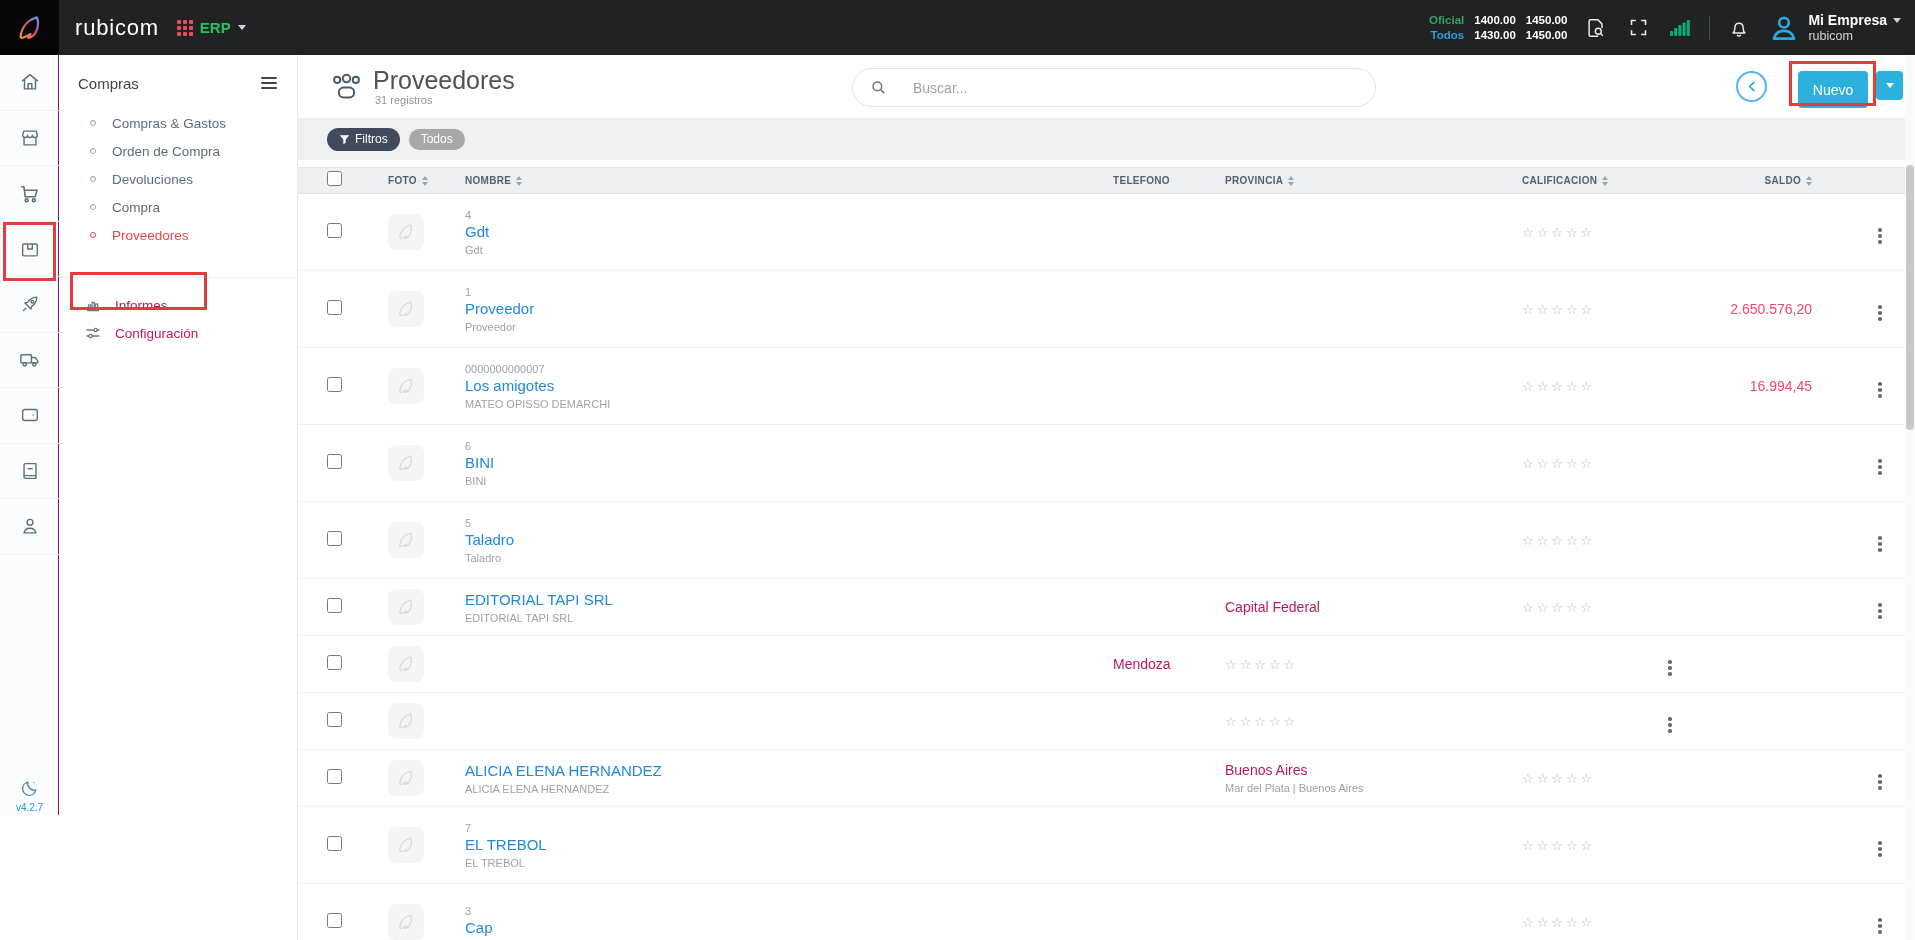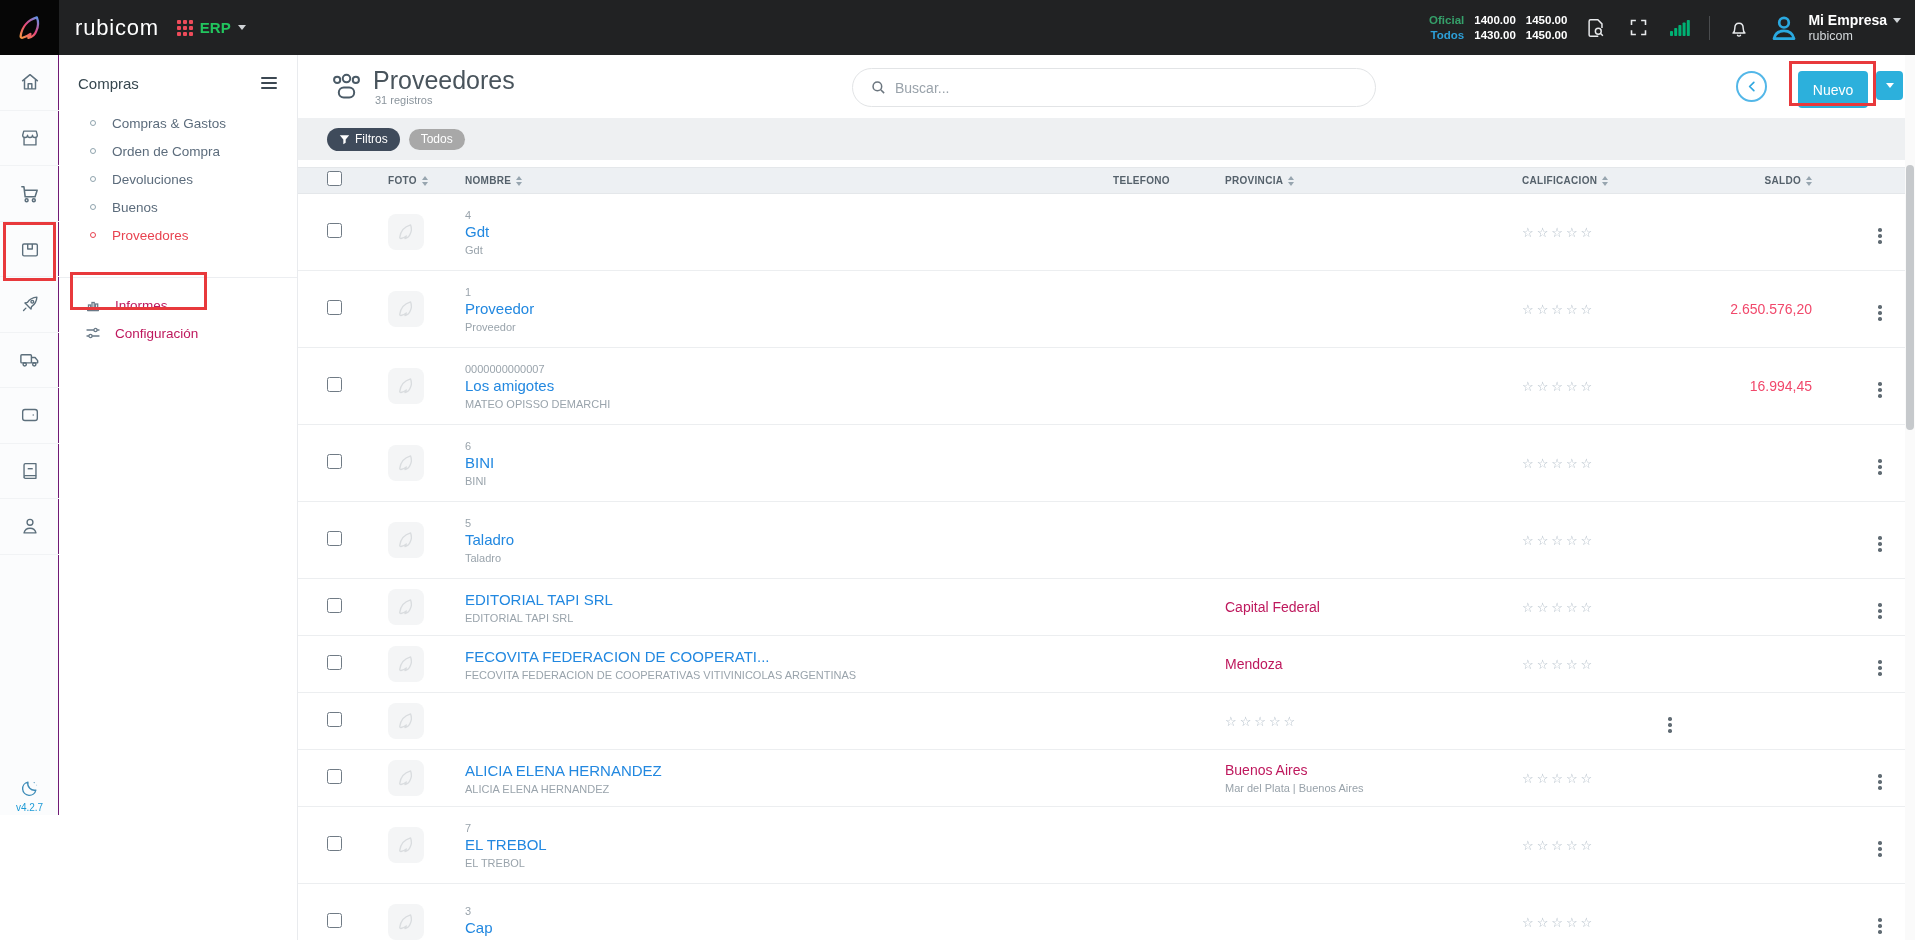--- a/index.html
+++ b/index.html
@@ -49,21 +49,21 @@
   .sb-tool { height:28px; display:flex; align-items:center; gap:14px; padding-left:26px; font-size:13.5px; color:#be185d; cursor:pointer; }
   .sb-tool svg { flex:none; }
 
   
   .main { position:absolute; left:298px; top:55px; width:1617px; height:885px; background:#fff; }
   .page-head { height:63px; background:#fff; position:relative; display:flex; align-items:center; }
   .title-block { display:flex; align-items:center; gap:10px; margin-left:32px; }
   .title-texts { display:flex; flex-direction:column; }
   .page-title { font-size:25px; color:#49545c; line-height:27px; }
   .page-count { font-size:11px; color:#8b959d; margin-left:2px; }
-  .search-pill { position:absolute; left:554px; top:13px; width:524px; height:39px; border:1px solid #e2e4e6; border-radius:20px; display:flex; align-items:center; padding-left:18px; gap:9px; background:#fff; }
+  .search-pill { position:absolute; left:554px; top:13px; width:524px; height:39px; border:1px solid #e2e4e6; border-radius:20px; display:flex; align-items:center; padding-left:18px; gap:27px; background:#fff; }
   .search-pill input { border:none; outline:none; font-size:14px; color:#555; width:420px; font-family:"Liberation Sans",sans-serif; }
   .search-pill input::placeholder { color:#9aa3ab; }
   .back-circle { position:absolute; left:1438px; top:16px; width:31px; height:31px; border:2px solid #53b7e8; border-radius:50%; background:#fff; display:flex; align-items:center; justify-content:center; cursor:pointer; color:#2fa7e0; font-size:16px; }
   .btn-new { position:absolute; left:1500px; top:16px; width:70px; height:37px; background:#2cb0dc; color:#fff; font-size:14px; border:none; border-radius:4px; cursor:pointer; font-family:"Liberation Sans",sans-serif; }
   .btn-new-caret { position:absolute; left:1578px; top:16px; width:27px; height:29px; background:#2cb0dc; border:none; border-radius:4px; cursor:pointer; display:flex; align-items:center; justify-content:center; }
   .btn-new-caret .caret-down { border-top-color:#fff; }
 
   .filter-bar { height:42px; background:#eef0f2; display:flex; align-items:center; gap:9px; padding-left:29px; }
   .btn-filtros { height:23px; background:#3f4b5b; color:#fff; border:none; border-radius:12px; font-size:12px; padding:0 12px; display:flex; align-items:center; gap:5px; cursor:pointer; font-family:"Liberation Sans",sans-serif; }
   .chip-todos { height:21px; background:#a8a8a8; color:#fff; border:none; border-radius:11px; font-size:12px; padding:0 12px; cursor:pointer; font-family:"Liberation Sans",sans-serif; }
@@ -296,21 +296,21 @@
     <li class="sb-item">
         <span class="sb-bullet"></span>
         <span>Orden de Compra</span>
       </li>
     <li class="sb-item">
         <span class="sb-bullet"></span>
         <span>Devoluciones</span>
       </li>
     <li class="sb-item">
         <span class="sb-bullet"></span>
-        <span>Buenos</span>
+        <span>Compra</span>
       </li>
     <li class="sb-item active">
         <span class="sb-bullet"></span>
         <span>Proveedores</span>
       </li>
   </ul>
   <div class="sb-divider"></div>
   <div class="sb-tool">
     <span>
       <svg width="16" height="16" viewBox="0 0 16 16" fill="none" stroke="#6a7a88" stroke-width="1.3">
@@ -604,26 +604,20 @@
 
   <div class="gridrow trow short">
     <div><span class="checkbox"></span></div>
     <div>
       <span class="photo">
         <svg width="20" height="20" viewBox="0 0 24 24" fill="none" stroke="#d9dcdf" stroke-width="1.6" stroke-linejoin="round">
           <path d="M17.5 3.5C10.5 5.5 5.5 11 4.5 18.5c-.1.8.6 1.5 1.5 1.3 2.4-.6 4.6-1.6 6.4-3.1-.3 1.2-.9 2.3-1.7 3.2 3-.6 5.3-2.6 6.3-5.4 1.6-3.3 2-7.2.5-11z"></path>
         </svg>
       </span>
     </div>
-    <div>
-
-      <a class="name">FECOVITA FEDERACION DE COOPERATI...</a>
-      <div class="subtitle">FECOVITA FEDERACION DE COOPERATIVAS VITIVINICOLAS ARGENTINAS</div>
-
-    </div>
     <div class="c-tel"></div>
     <div>
       <div class="prov-main">Mendoza</div>
 
     </div>
     <div><span class="stars">☆☆☆☆☆</span></div>
     <div class="c-saldo"></div>
     <div class="c-kebab"><span class="kebab">
             <i></i>
             <i></i>

